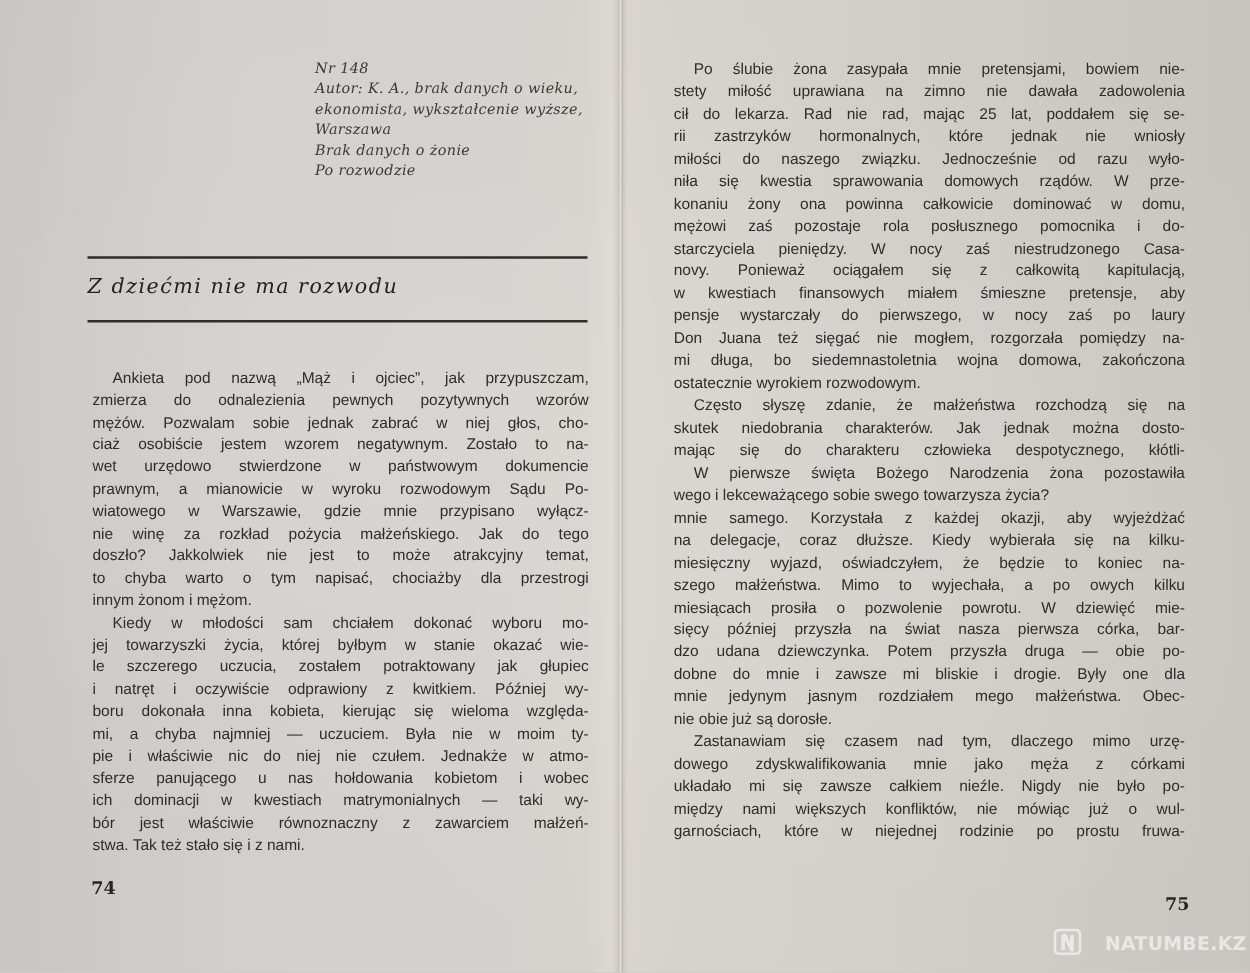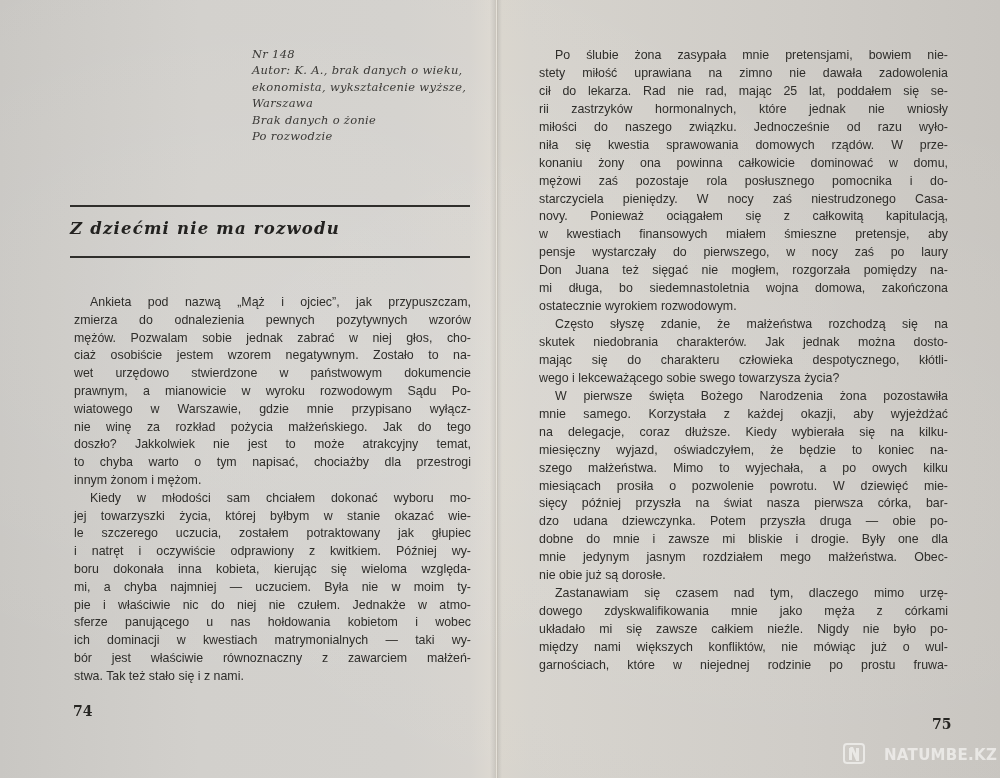--- a/index.html
+++ b/index.html
@@ -39,21 +39,21 @@
 
     .title-rule {
       position: absolute; left: 70px; width: 400px; height: 2px;
       background: #2f2e2b;
     }
     .title-rule.top { top: 205px; }
     .title-rule.bottom { top: 256px; }
     .chapter-title {
       position: absolute; left: 70px; top: 219px;
       font-family: "DejaVu Serif", serif;
-      font-style: italic; font-weight: bold;
+      font-style: italic; font-weight: normal;
       font-size: 16.5px; letter-spacing: 1.2px;
       color: #232220;
       white-space: nowrap;
     }
 
     .body-text {
       position: absolute;
       font-family: Liberation Sans, sans-serif;
       font-size: 12.4px;
       line-height: 17.8px;
@@ -174,22 +174,22 @@
     <span class="ln">starczyciela pieniędzy. W nocy zaś niestrudzonego Casa-</span>
     <span class="ln">novy. Ponieważ ociągałem się z całkowitą kapitulacją,</span>
     <span class="ln">w kwestiach finansowych miałem śmieszne pretensje, aby</span>
     <span class="ln">pensje wystarczały do pierwszego, w nocy zaś po laury</span>
     <span class="ln">Don Juana też sięgać nie mogłem, rozgorzała pomiędzy na-</span>
     <span class="ln">mi długa, bo siedemnastoletnia wojna domowa, zakończona</span>
     <span class="ln last">ostatecznie wyrokiem rozwodowym.</span>
     <span class="ln indent">Często słyszę zdanie, że małżeństwa rozchodzą się na</span>
     <span class="ln">skutek niedobrania charakterów. Jak jednak można dosto-</span>
     <span class="ln">mając się do charakteru człowieka despotycznego, kłótli-</span>
+    <span class="ln indent">W pierwsze święta Bożego Narodzenia żona pozostawiła</span>
     <span class="ln last">wego i lekceważącego sobie swego towarzysza życia?</span>
-    <span class="ln indent">W pierwsze święta Bożego Narodzenia żona pozostawiła</span>
     <span class="ln">mnie samego. Korzystała z każdej okazji, aby wyjeżdżać</span>
     <span class="ln">na delegacje, coraz dłuższe. Kiedy wybierała się na kilku-</span>
     <span class="ln">miesięczny wyjazd, oświadczyłem, że będzie to koniec na-</span>
     <span class="ln">szego małżeństwa. Mimo to wyjechała, a po owych kilku</span>
     <span class="ln">miesiącach prosiła o pozwolenie powrotu. W dziewięć mie-</span>
     <span class="ln">sięcy później przyszła na świat nasza pierwsza córka, bar-</span>
     <span class="ln">dzo udana dziewczynka. Potem przyszła druga — obie po-</span>
     <span class="ln">dobne do mnie i zawsze mi bliskie i drogie. Były one dla</span>
     <span class="ln">mnie jedynym jasnym rozdziałem mego małżeństwa. Obec-</span>
     <span class="ln last">nie obie już są dorosłe.</span>

